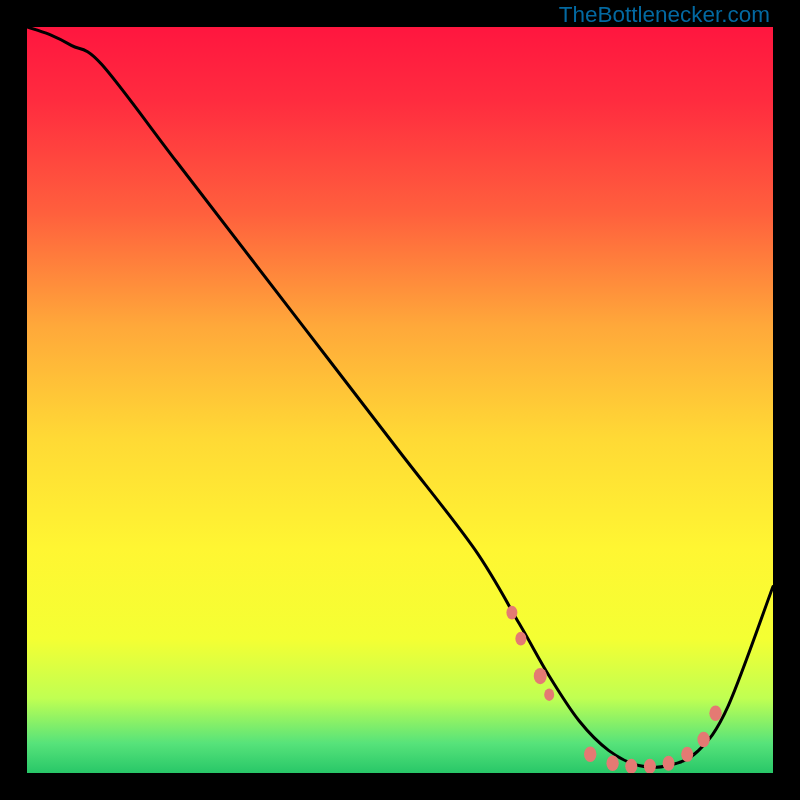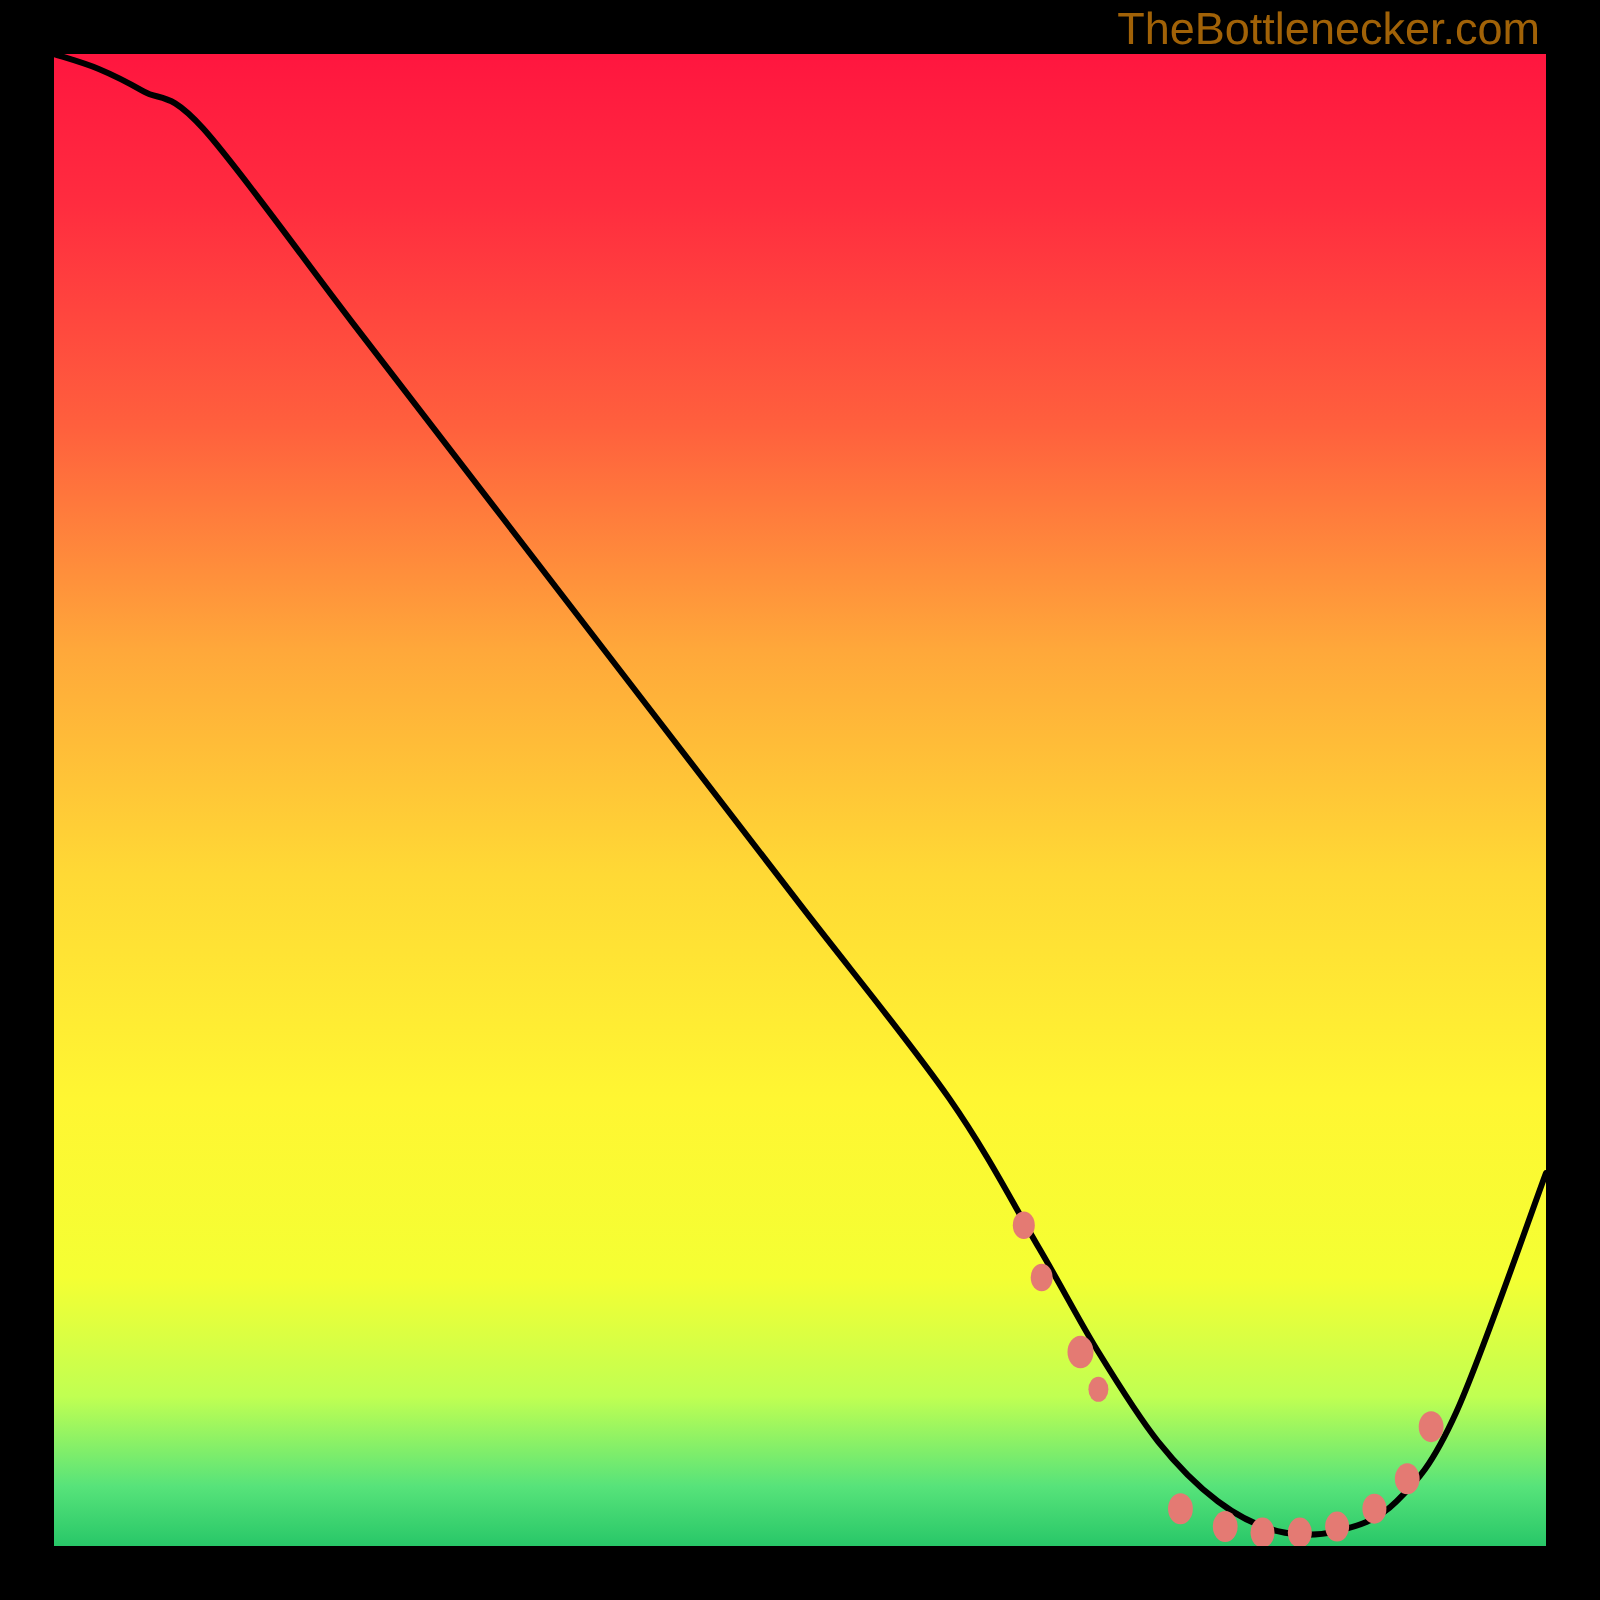--- a/index.html
+++ b/index.html
@@ -18,21 +18,21 @@
     height: 746px;
     background: #000;
   }
   .watermark {
     position: absolute;
     top: 2px;
     right: 30px;
     font-family: Arial, Helvetica, sans-serif;
     font-size: 22.5px;
     font-weight: 500;
-    color: #a16207;
+    color: #0369a1;
     letter-spacing: 0px;
     text-align: right;
   }
   svg {
     position: absolute;
     left: 27px;
     top: 27px;
   }
 </style>
 </head>

